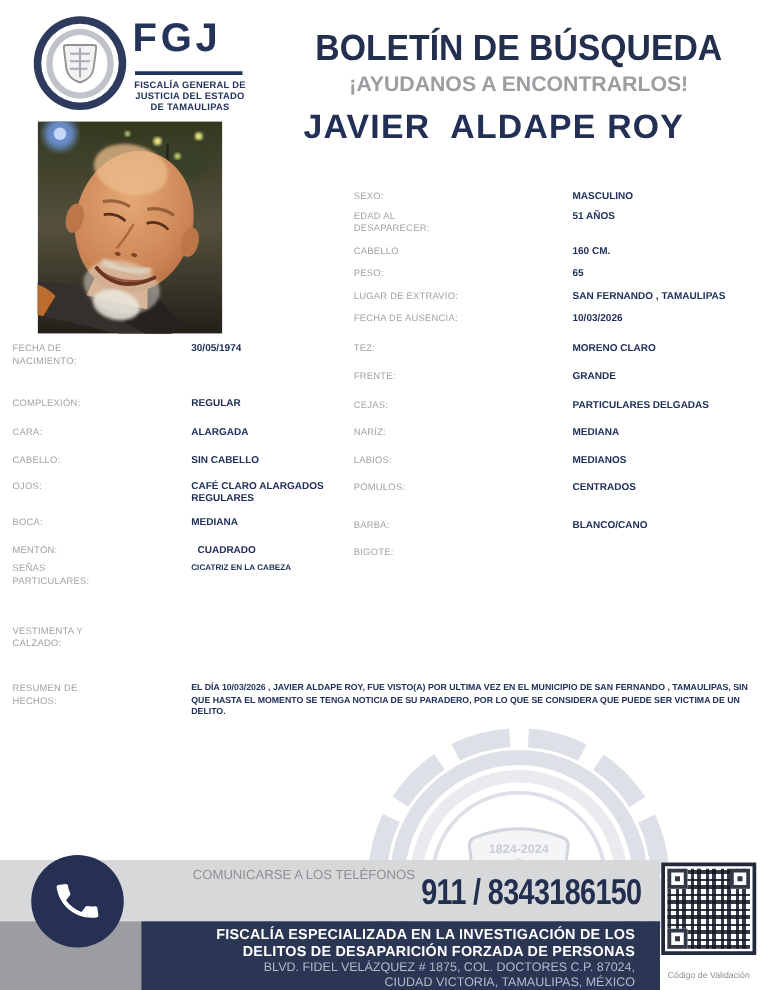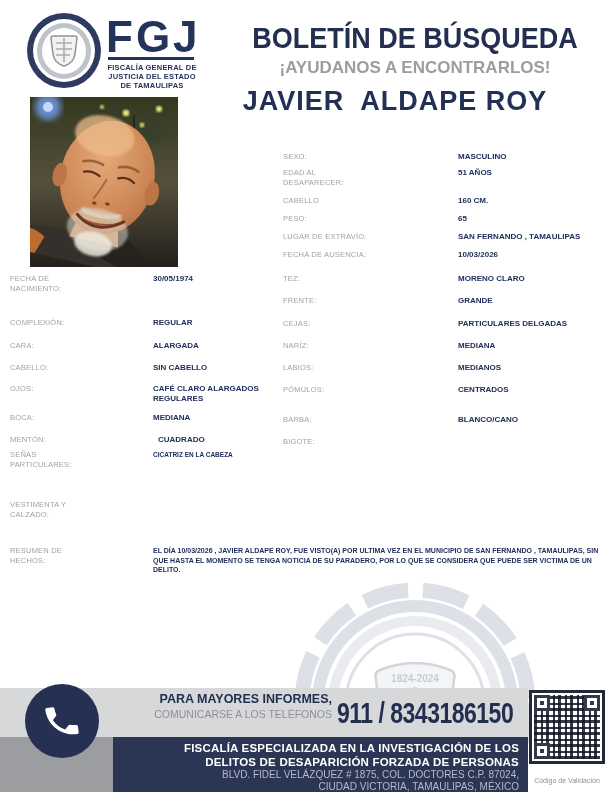--- a/index.html
+++ b/index.html
@@ -8,21 +8,21 @@
   #page {
     position:relative; width:612px; height:792px; background:#fff;
     overflow:hidden; margin:0 auto;
   }
 
   
   .seal { position:absolute; left:27px; top:13px; width:74px; height:75px; border-radius:50%;
           border:6px solid #2e3b5e; display:flex; align-items:center; justify-content:center; }
   .seal-inner { width:54px; height:56px; border-radius:50%; border:5px solid #c0c3c9;
           display:flex; align-items:center; justify-content:center; background:#fff; }
-  .fgj { position:absolute; left:106px; top:12px; font-size:44px; font-weight:800;
+  .fgj { position:absolute; left:106px; top:12px; font-size:32px; font-weight:800;
          color:#24335a; letter-spacing:3px; }
   .fgj-rule { position:absolute; left:108px; top:57px; width:86px; height:3px; background:#24335a; }
   .org { position:absolute; left:104px; top:63px; width:96px; text-align:center;
          font-size:7.5px; font-weight:700; color:#24335a; line-height:9px; letter-spacing:0.2px; }
 
   .title-block { position:absolute; left:232px; top:22px; width:366px; text-align:center; }
   .main-title { font-size:27px; font-weight:800; color:#222f4f; letter-spacing:0px;
                 transform:scaleY(1.08); transform-origin:top center; white-space:nowrap; }
   .sub-title  { margin-top:5px; font-size:17px; font-weight:800; color:#9b9da1; white-space:nowrap; }
   .person-name { position:absolute; left:178px; top:86px; width:434px; text-align:center;
@@ -45,21 +45,21 @@
   .val.indent { padding-left:5px; }
   .val.para   { width:460px !important; font-size:7px; line-height:9.5px; }
 
   
   .watermark { position:absolute; left:285px; top:575px; width:262px; height:217px; }
 
   
   .band-light { position:absolute; left:0; top:688px; width:528px; height:49px; background:#d7d8da; }
   .band-darkgray { position:absolute; left:0; top:737px; width:113px; height:55px; background:#9c9da1; }
   .band-navy { position:absolute; left:113px; top:737px; width:415px; height:55px; background:#2b3554;
-               text-align:right; padding:5px 9px 0 0; }
+               text-align:right; padding:5px 20px 0 0; }
   .bar-l1 { font-size:11.5px; font-weight:700; color:#ffffff; line-height:13.5px; letter-spacing:0.2px; }
   .bar-l3 { font-size:10px; font-weight:400; color:#b4bac9; line-height:11.5px; }
   .phone-circle { position:absolute; left:25px; top:684px; width:74px; height:74px; border-radius:50%;
                   background:#253052; display:flex; align-items:center; justify-content:center; }
   .info-lines { position:absolute; left:120px; top:692px; width:212px; text-align:right; }
   .info-l1 { font-size:12.5px; font-weight:800; color:#222f4f; white-space:nowrap; }
   .info-l2 { font-size:10.5px; font-weight:500; color:#8e9093; margin-top:2px; white-space:nowrap; }
   .phones { position:absolute; left:337px; top:697px; width:190px; font-size:23px; font-weight:800;
             color:#222f4f; letter-spacing:-0.5px; white-space:nowrap;
             transform:scaleY(1.25); transform-origin:center top; }
@@ -275,21 +275,20 @@
     <div class="bar-l1">DELITOS DE DESAPARICIÓN FORZADA DE PERSONAS</div>
     <div class="bar-l3">BLVD. FIDEL VELÁZQUEZ # 1875, COL. DOCTORES C.P. 87024,</div>
     <div class="bar-l3">CIUDAD VICTORIA, TAMAULIPAS, MÉXICO</div>
   </div>
   <div class="phone-circle">
     <svg width="40" height="40" viewBox="0 0 24 24" style="transform:rotate(-8deg)">
       <path fill="#ffffff" d="M6.62 10.79c1.44 2.83 3.76 5.14 6.59 6.59l2.2-2.2c.27-.27.67-.36 1.02-.24 1.12.37 2.33.57 3.57.57.55 0 1 .45 1 1V20c0 .55-.45 1-1 1-9.39 0-17-7.61-17-17 0-.55.45-1 1-1h3.5c.55 0 1 .45 1 1 0 1.25.2 2.45.57 3.57.11.35.03.74-.25 1.02l-2.2 2.2z"></path>
     </svg>
   </div>
   <div class="info-lines">
-    <div class="info-l1">PARA MAYORES INFORMES,</div>
     <div class="info-l2">COMUNICARSE A LOS TELÉFONOS</div>
   </div>
   <div class="phones">911 / 8343186150</div>
 
   <div class="qr">
     <div class="qr-noise">
       <div class="finder" style="left:0;top:0"></div>
       <div class="finder" style="right:0;top:0"></div>
       <div class="finder" style="left:0;bottom:0"></div>
     </div>

